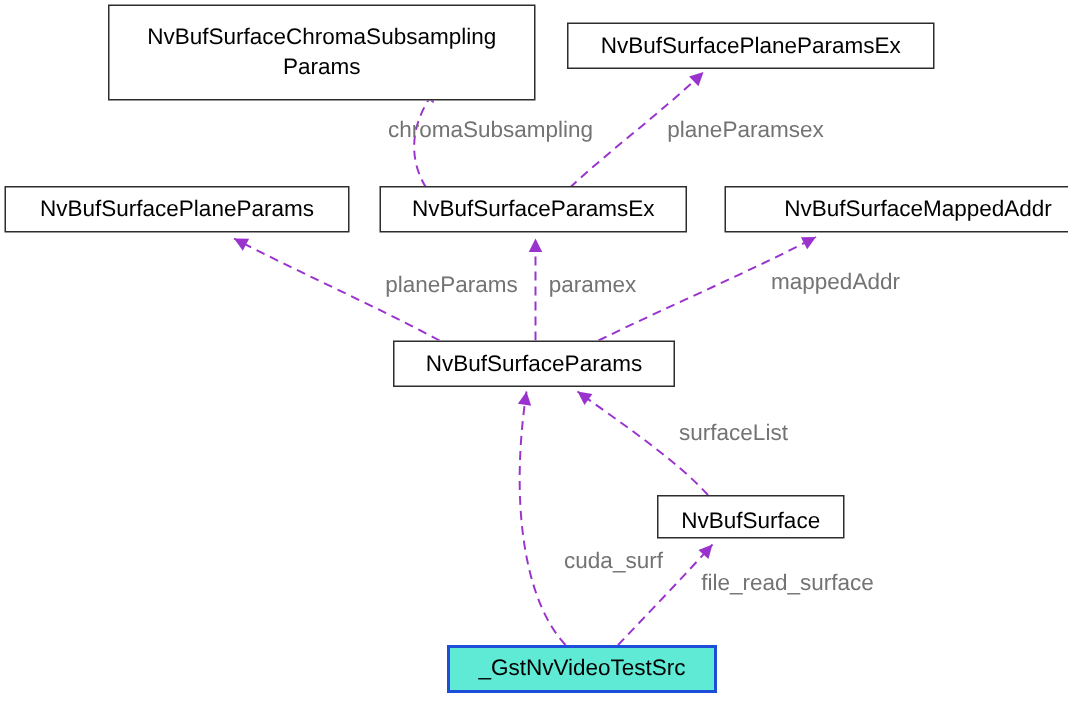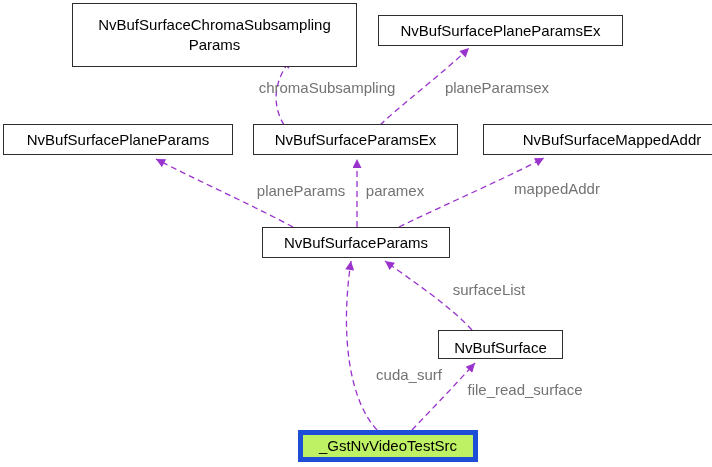--- a/index.html
+++ b/index.html
@@ -30,22 +30,22 @@
     align-items: center;
     justify-content: center;
     text-align: center;
     font-size: 15px;
     line-height: 20px;
     color: #000000;
     white-space: pre-line;
     cursor: pointer;
   }
   .node.highlight {
-    background: #bef264;
-    border: 5px solid #1d4ed8;
+    background: #5eead4;
+    border: 2px solid #1d4ed8;
     cursor: default;
     justify-content: center;
   }
   .edge-label {
     position: absolute;
     transform: translate(-50%, -50%);
     font-size: 15px;
     color: #737373;
     white-space: nowrap;
   }

